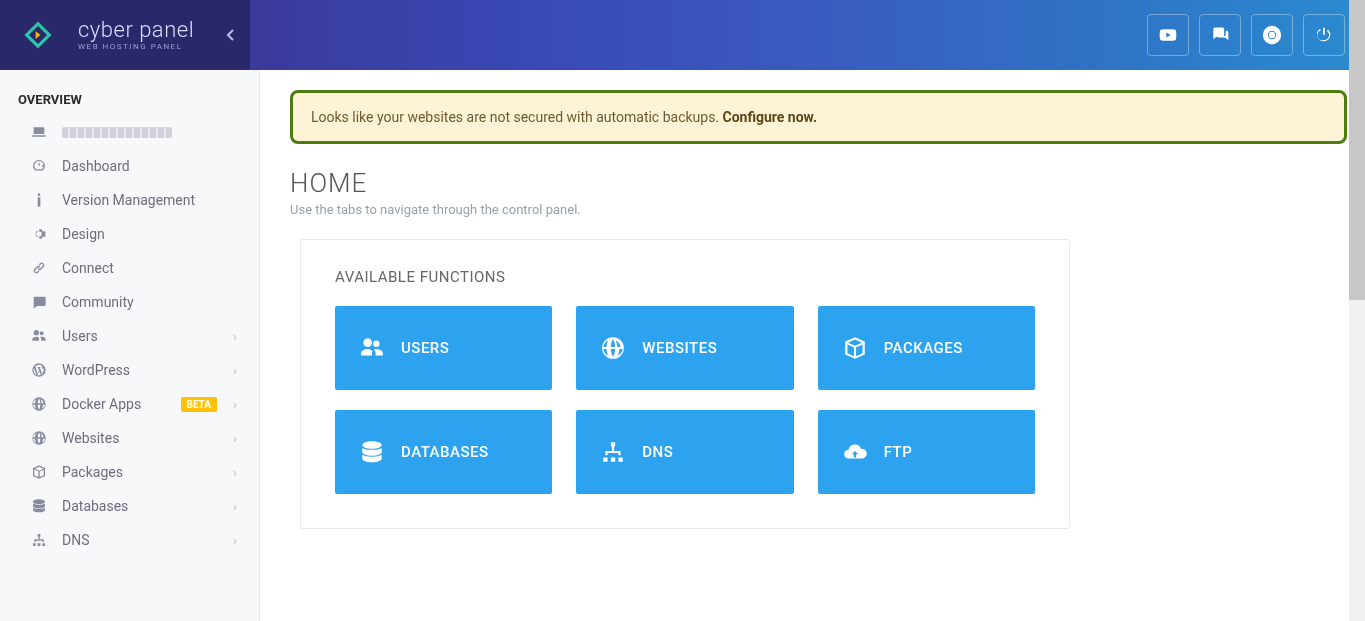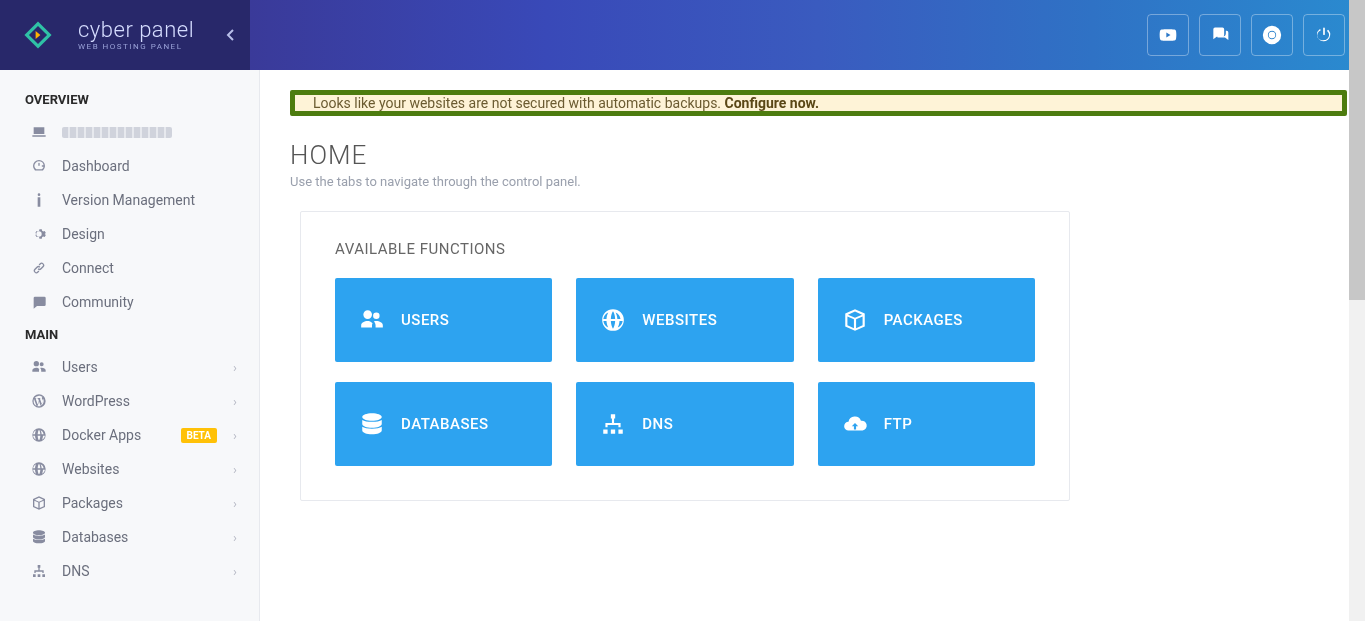--- a/index.html
+++ b/index.html
@@ -13,30 +13,30 @@
 .logo-text { display:flex; flex-direction:column; line-height:1; }
 .logo-title { color:#d6ddff; font-size:22px; font-weight:300; letter-spacing:.5px; }
 .logo-subtitle { color:#9aa2d8; font-size:8px; letter-spacing:1.5px; margin-top:2px; }
 .collapse-btn { position:absolute; right:18px; top:50%; transform:translateY(-50%); width:24px; height:24px; color:#b9c0ea; display:flex; align-items:center; justify-content:center; cursor:pointer; }
 .header-right { display:flex; gap:10px; padding-right:20px; }
 .hbtn { width:42px; height:42px; border:1px solid rgba(255,255,255,.35); border-radius:4px; display:flex; align-items:center; justify-content:center; color:#fff; cursor:pointer; }
 .hbtn svg { width:20px; height:20px; }
 
 
 .sidebar { position:absolute; top:70px; left:0; width:260px; bottom:0; background:#f7f8fa; border-right:1px solid #e7e9ee; overflow-y:auto; padding-top:14px; }
-.side-section-title { font-size:13px; font-weight:700; color:#2a2a2a; padding:8px 25px; }
+.side-section-title { font-size:13px; font-weight:700; color:#2a2a2a; padding:8px 18px; }
 .side-item { display:flex; align-items:center; gap:14px; padding:9px 18px 9px 30px; color:#6b6f7d; font-size:14px; cursor:pointer; position:relative; }
 .side-item .icon { width:18px; color:#888ca0; display:flex; align-items:center; justify-content:center; }
 .side-item .chev { position:absolute; right:22px; color:#b7bac6; font-size:13px; }
 .side-badge { position:absolute; right:42px; background:#ffc107; color:#fff; font-size:10px; font-weight:700; padding:2px 6px; border-radius:2px; }
 .side-item.ip .obsc { display:inline-block; width:110px; height:11px; background:repeating-linear-gradient(90deg,#d0d3dc 0 6px,#e7e9ee 6px 8px); border-radius:2px; }
 
 
 .main { position:absolute; left:260px; right:18px; top:70px; bottom:0; overflow-y:auto; padding:20px 0 30px; }
-.alert { margin:0 0 24px 30px; background:#fef3d7; border:5px solid #4d7c0f; color:#6b5b31; padding:0 18px; font-size:14px; border-radius:2px; }
+.alert { margin:0 0 24px 30px; background:#fef3d7; border:3px solid #4d7c0f; color:#6b5b31; padding:16px 18px; font-size:14px; border-radius:8px; }
 .alert b { color:#5a4716; font-weight:700; cursor:pointer; }
 .page-title { font-size:26px; font-weight:300; color:#555; letter-spacing:1px; margin-left:30px;margin-top:18px; }
 .page-sub { font-size:13px; color:#9aa0ad; margin:4px 0 22px 30px; }
 
 .card { margin-left:40px; width:770px; border:1px solid #e7e9ee; border-radius:2px; padding:28px 34px 34px;margin-top:19px; }
 .card-title { font-size:15px; font-weight:400; color:#666; letter-spacing:.5px; margin-bottom:20px; }
 .tiles { display:grid; grid-template-columns:repeat(3,1fr); gap:20px 24px; }
 .tile { background:#2da3f0; color:#fff; height:84px; border-radius:2px; display:flex; align-items:center; gap:16px; padding:0 24px; cursor:pointer; }
 .tile .ticon { width:26px; display:flex; align-items:center; justify-content:center; }
 .tile .ticon svg { width:26px; height:26px; }
@@ -204,21 +204,20 @@
       <span>Connect</span>
     </div>
     <div class="side-item">
       <span class="icon">
         <svg width="16" height="16" viewBox="0 0 24 24">
           <use href="#i-comment"></use>
         </svg>
       </span>
       <span>Community</span>
     </div>
-    <div class="side-section-title">MAIN</div>
     <div class="side-item">
       <span class="icon">
         <svg width="16" height="16" viewBox="0 0 24 24">
           <use href="#i-users"></use>
         </svg>
       </span>
       <span>Users</span>
       <span class="chev">›</span>
     </div>
     <div class="side-item">

